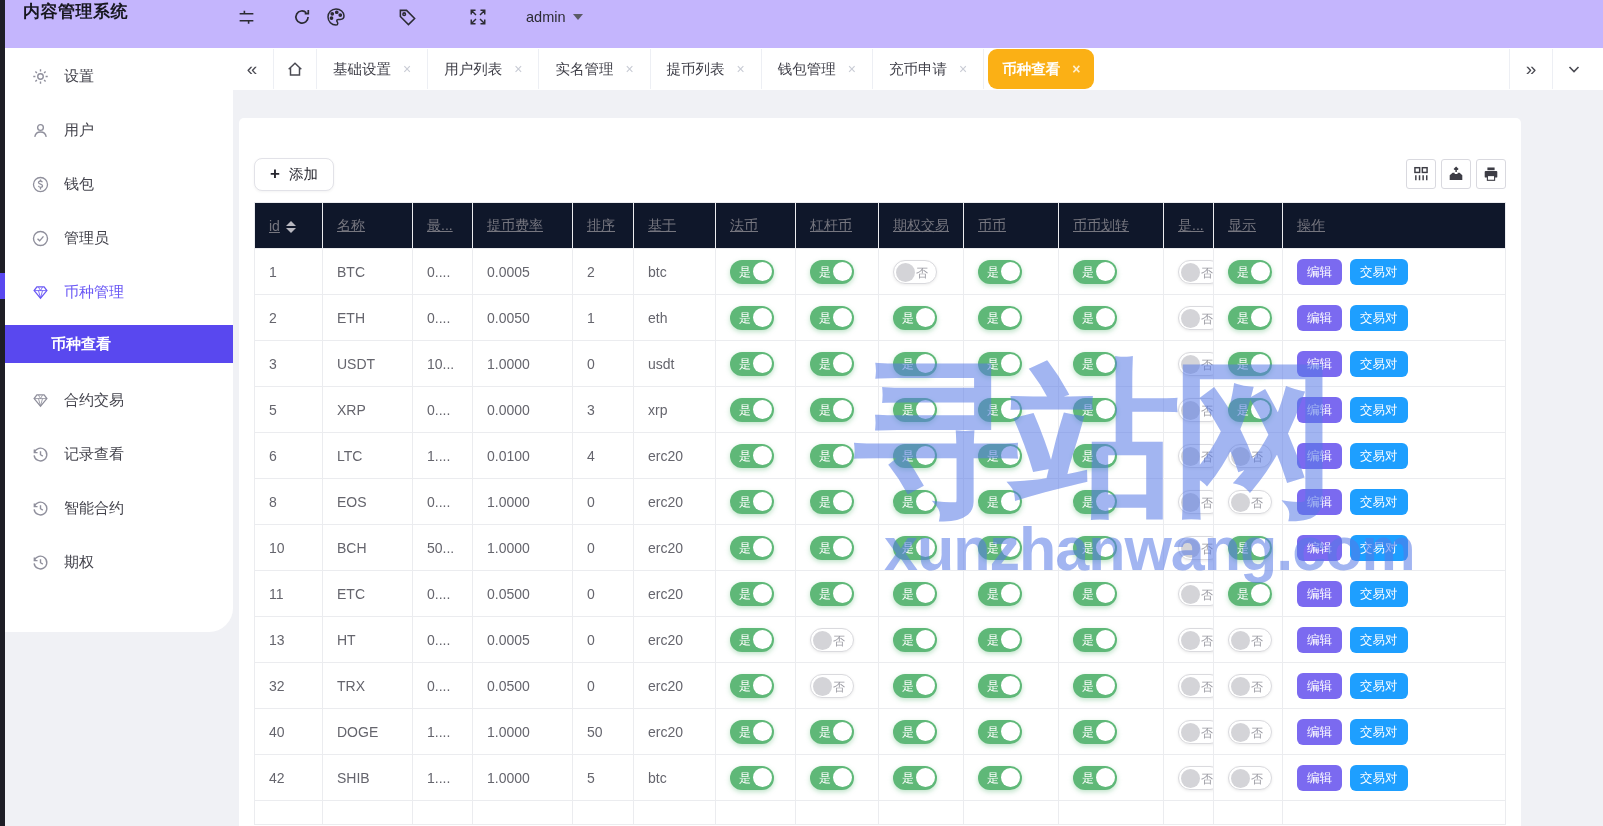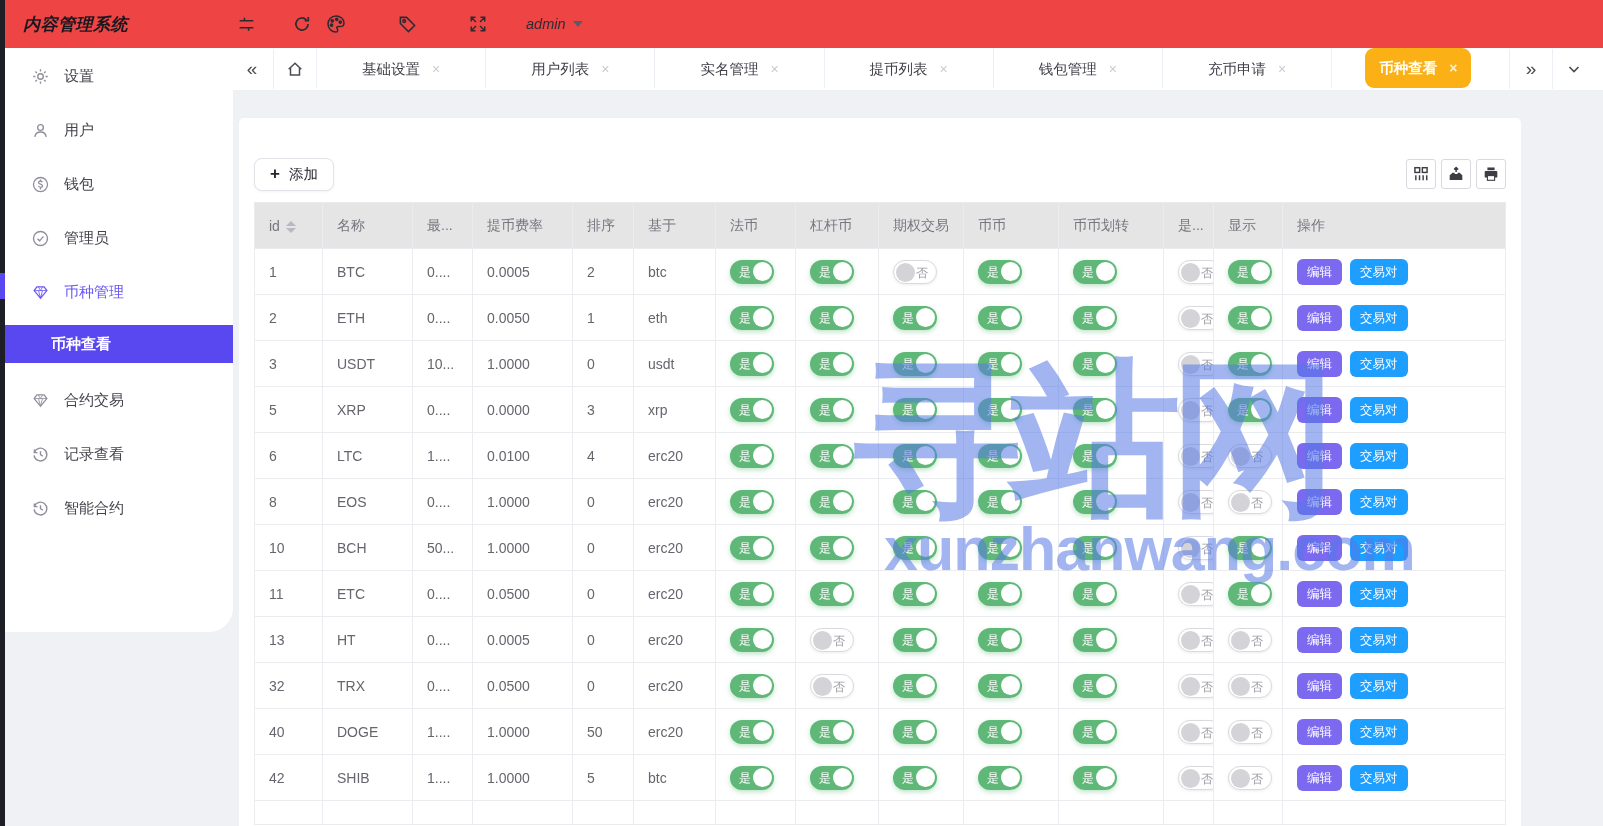--- a/index.html
+++ b/index.html
@@ -5,21 +5,21 @@
   * { margin:0; padding:0; box-sizing:border-box; }
   html,body { width:1603px; height:826px; }
   body { position:relative; overflow:hidden; background:#f0f1f5; color:#333;
          font-family:"Liberation Sans","DejaVu Sans",sans-serif; }
 
   
   .rail { position:absolute; left:0; top:0; width:5px; height:100%; background:#1e1e26; z-index:60; }
   .rail .notch { position:absolute; left:0; top:273px; width:5px; height:26px; background:var(--accent,#5948ef); }
 
   
-  .header { position:absolute; left:5px; right:0; top:0; height:48px; background:#ef4444; display:flex; align-items:center; z-index:10;font-style:italic; }
+  .header { position:absolute; left:5px; right:0; top:0; height:48px; background:#c4b5fd; display:flex; align-items:flex-start; z-index:10; }
   .logo { width:216px; padding-left:18px; font-size:17px; font-weight:bold; color:#17171f; letter-spacing:.5px; }
   .hicon { width:34px; height:34px; display:flex; align-items:center; justify-content:center; color:#2b2b33; cursor:pointer; }
   .hleft { display:flex; align-items:center; gap:22px; margin-left:8px; }
   .clock { flex:1; text-align:center; padding-left:185px; font-size:15px; color:#2c2c34; white-space:nowrap; }
   .hright { display:flex; align-items:center; padding-right:34px; gap:37px; }
   .admin { display:flex; align-items:center; gap:7px; font-size:14.5px; color:#2c2c34; cursor:pointer; margin-left:-6px; }
   .caret { width:0; height:0; border-left:5px solid transparent; border-right:5px solid transparent; border-top:6px solid #5a5a66; }
 
   
   .sidebar { position:absolute; left:5px; top:48px; width:228px; height:584px; background:#fff;
@@ -32,21 +32,21 @@
   .side-sub { height:38px; margin:6px 0 10px; display:flex; align-items:center; padding-left:46px;
               font-size:15px; color:#44444d; cursor:pointer; }
   .side-sub.active { background:var(--accent,#5948ef); color:#fff; font-weight:bold; }
 
   
   .main { position:absolute; left:221px; top:48px; right:0; bottom:0; }
   .tabbar { height:42px; background:#fff; display:flex; align-items:center; padding:0 8px 0 10px; overflow:hidden; }
   .tbtn { min-width:42px; height:42px; display:flex; align-items:center; justify-content:center;
           color:#4a4a52; font-size:19px; cursor:pointer; flex:none; }
   .tsep { width:1px; height:40px; background:#edeff4; flex:none; }
-  .tablist { display:flex; flex:none;gap:29px; }
+  .tablist { display:flex; align-items:center; flex:none; }
   .tab { display:flex; align-items:center; height:42px; padding:0 16px; font-size:14.5px; color:#3f3f48; cursor:pointer; flex:none; }
   .tab .x { margin-left:12px; color:#c8cbd4; font-size:14px; }
   .tab.active { background:var(--tab-active,#fbb015); color:#fff; font-weight:bold; height:40px;
                 border-radius:9px; margin:0 4px; padding:0 14px; }
   .tab.active .x { color:rgba(255,255,255,.8); }
   .tspacer { flex:1; }
 
   
   .content { position:absolute; left:0; right:0; top:42px; bottom:0; background:#f0f1f5; }
   .card { position:absolute; left:18px; top:28px; width:1282px; height:780px; background:#fff;
@@ -58,21 +58,21 @@
              font-family:"Liberation Sans","DejaVu Sans",sans-serif; }
   .btn-add .plus { font-size:17px; font-weight:bold; }
   .tool-icons { display:flex; gap:5px; }
   .tico { width:30px; height:30px; border:1px solid #d9d9df; border-radius:3px; background:#fff;
           display:flex; align-items:center; justify-content:center; color:#3d3d45; cursor:pointer; }
 
   
   table { width:1252px; table-layout:fixed; border-collapse:collapse; font-size:14px; color:#65656d; }
   th,td { border:1px solid #ebecef; height:46px; padding:0 4px 0 14px; text-align:left;
           font-weight:normal; overflow:hidden; white-space:nowrap; }
-  thead th { background:#e5e5e5; color:#76767f; }
+  thead th { background:#0f172a; color:#76767f;text-decoration:underline; }
   .sorts { display:inline-flex; flex-direction:column; gap:2px; margin-left:6px; vertical-align:middle; }
   .sorts i { width:0; height:0; border-left:5px solid transparent; border-right:5px solid transparent; display:block; }
   .s-up { border-bottom:5px solid #b8b8c0; }
   .s-dn { border-top:5px solid #b8b8c0; }
   tr.partial td { height:24px; }
 
   
   .sw { position:relative; display:inline-block; width:44px; height:24px; border-radius:13px;
         vertical-align:middle; cursor:pointer; flex:none; }
   .sw .t { position:absolute; top:0; line-height:24px; font-size:12px; }
@@ -217,20 +217,30 @@
       </div>
       <div class="side-item">
         <span class="sicon">
           <svg width="17" height="17" viewBox="0 0 16 16" fill="none" stroke="currentColor" stroke-width="1.3">
             <path d="M2.3 6A6 6 0 1 1 2 8.8"></path>
             <path d="M2.2 3.2v3h3"></path>
             <path d="M8 5v3.2l2.2 1.4"></path>
           </svg>
         </span>
         <span>智能合约</span>
+      </div>
+      <div class="side-item">
+        <span class="sicon">
+          <svg width="17" height="17" viewBox="0 0 16 16" fill="none" stroke="currentColor" stroke-width="1.3">
+            <path d="M2.3 6A6 6 0 1 1 2 8.8"></path>
+            <path d="M2.2 3.2v3h3"></path>
+            <path d="M8 5v3.2l2.2 1.4"></path>
+          </svg>
+        </span>
+        <span>期权</span>
       </div>
     </nav>
 </aside>
 
 <div class="main">
   <div class="tabbar">
     <div class="tbtn">«</div>
     <i class="tsep"></i>
     <div class="tbtn">
       <svg width="18" height="18" viewBox="0 0 16 16" fill="none" stroke="currentColor" stroke-width="1.3">

